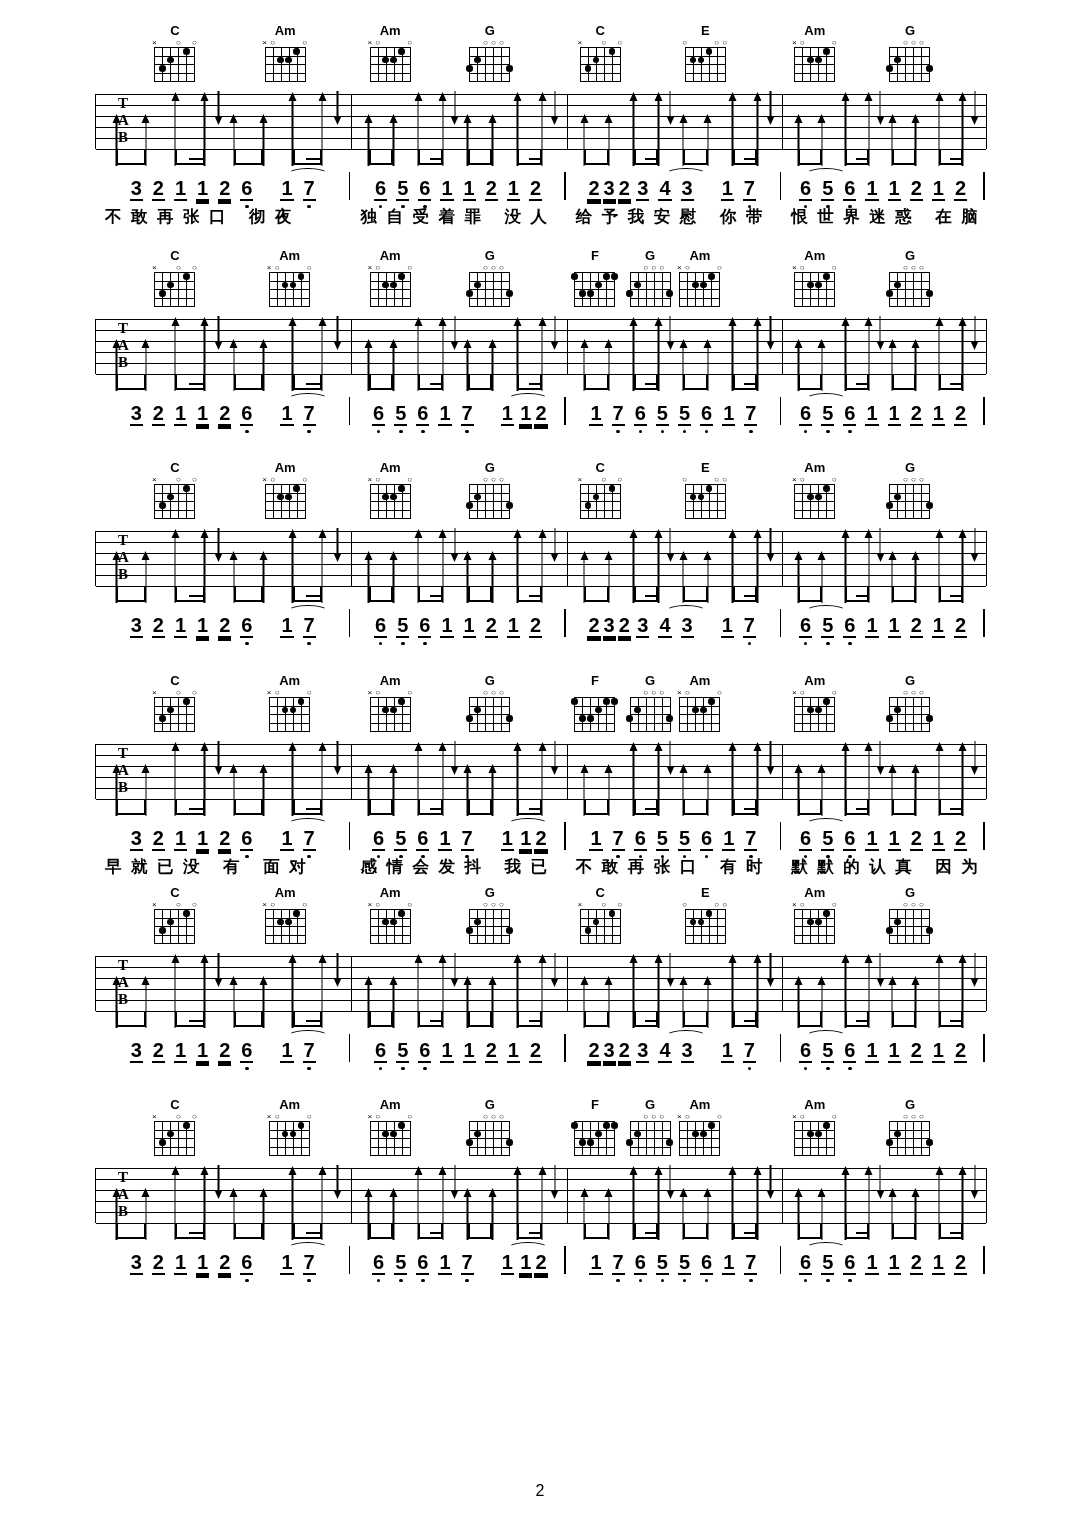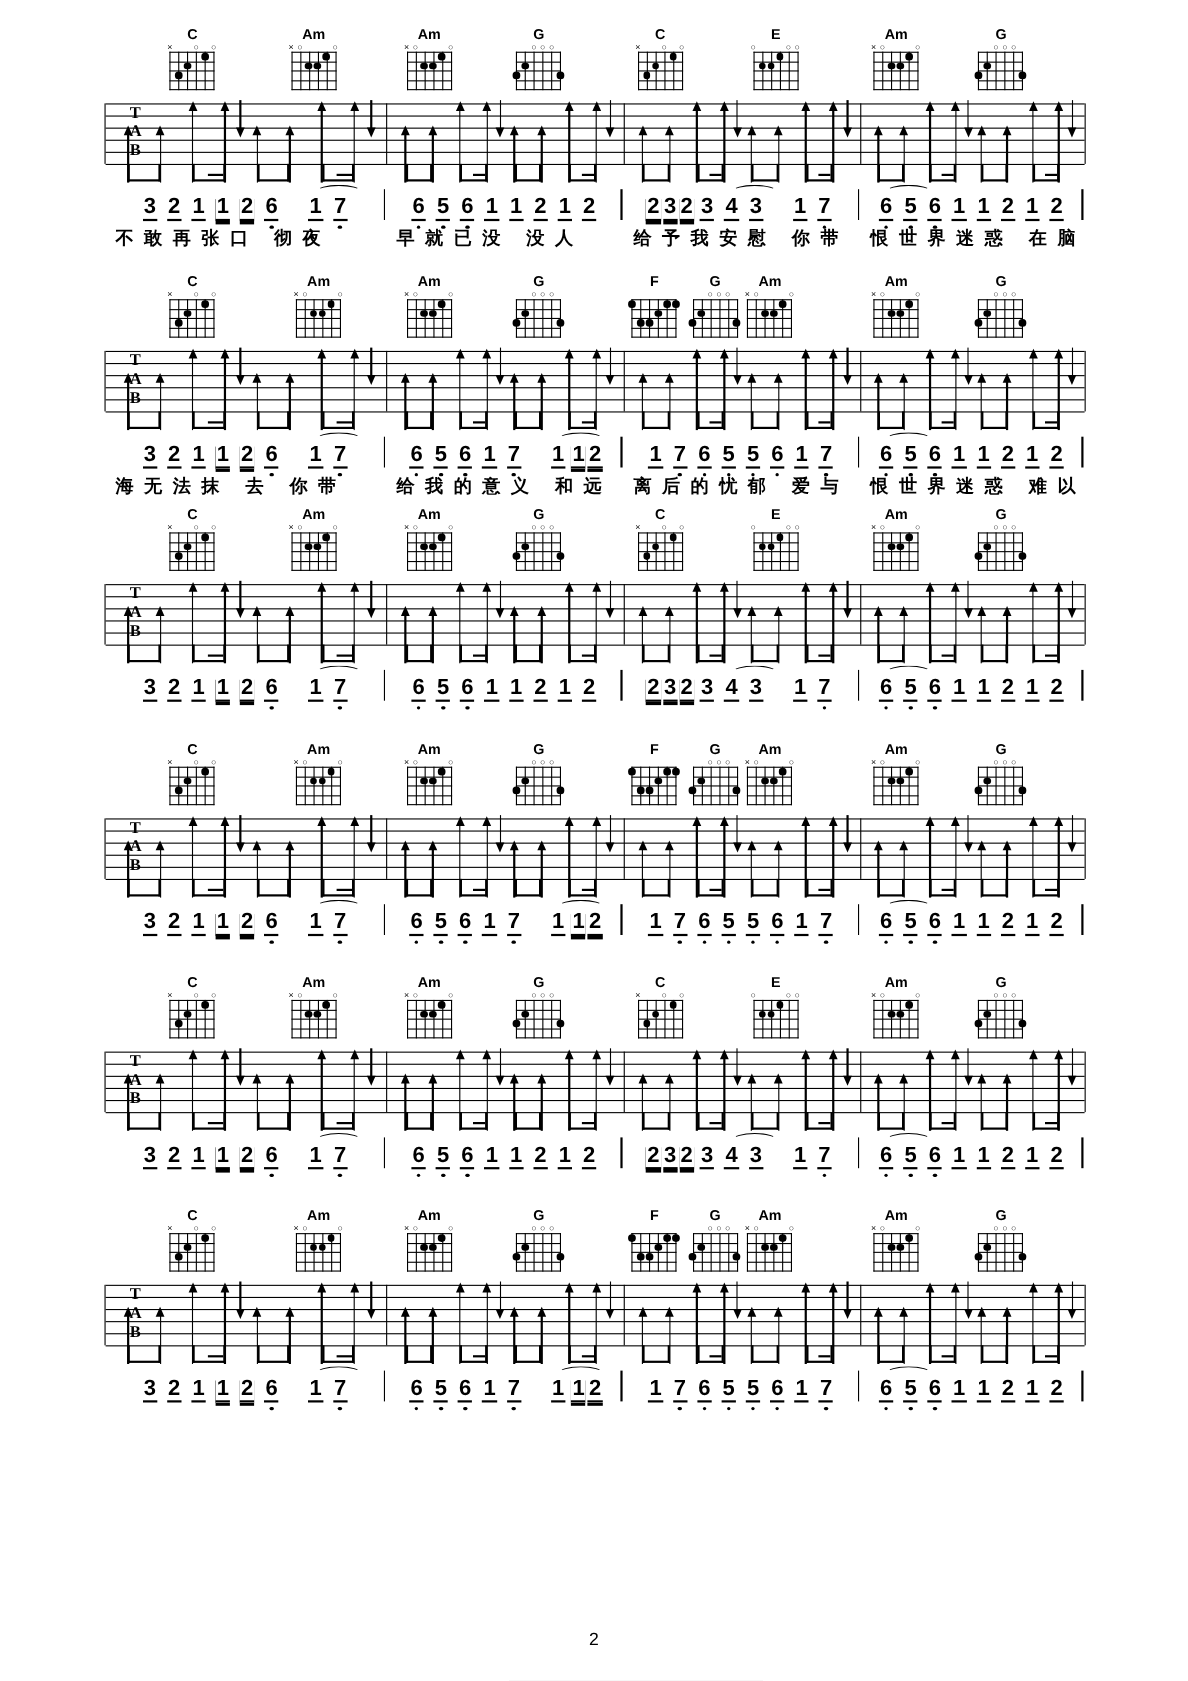--- a/index.html
+++ b/index.html
@@ -475,21 +475,21 @@
           <span class="tk u d">6</span>
           <span class="tk u">1</span>
           <span class="tk u">1</span>
           <span class="tk u">2</span>
           <span class="tk u">1</span>
           <span class="tk u">2</span>
         </div>
       </div>
       <div class="lrow">
         <div class="lm w0">不敢再张口 彻夜</div>
-        <div class="lm w1">早就已没 没人</div>
+        <div class="lm w1">独自受着罪 没人</div>
         <div class="lm w2">给予我安慰 你带</div>
         <div class="lm w3">恨世界迷惑 在脑</div>
       </div>
     </div>
     <div class="system" style="top: 245px;">
       <div class="crow">
         <div class="chord" style="left: 6.5%;">
           <div class="cname">C</div>
           <div class="cbox">
             <div class="vl" style="left: 0px;"></div>
@@ -920,26 +920,20 @@
           <span class="tk u d tie">6</span>
           <span class="tk u d">5</span>
           <span class="tk u d">6</span>
           <span class="tk u">1</span>
           <span class="tk u">1</span>
           <span class="tk u">2</span>
           <span class="tk u">1</span>
           <span class="tk u">2</span>
         </div>
       </div>
-      <div class="lrow">
-        <div class="lm w0">海无法抹 去 你带</div>
-        <div class="lm w1">给我的意义 和远</div>
-        <div class="lm w2">离后的忧郁 爱与</div>
-        <div class="lm w3">恨世界迷惑 难以</div>
-      </div>
     </div>
     <div class="system" style="top: 457px;">
       <div class="crow">
         <div class="chord" style="left: 6.5%;">
           <div class="cname">C</div>
           <div class="cbox">
             <div class="vl" style="left: 0px;"></div>
             <div class="vl" style="left: 8px;"></div>
             <div class="vl" style="left: 16px;"></div>
             <div class="vl" style="left: 24px;"></div>
@@ -1786,20 +1780,26 @@
           <span class="tk u d tie">6</span>
           <span class="tk u d">5</span>
           <span class="tk u d">6</span>
           <span class="tk u">1</span>
           <span class="tk u">1</span>
           <span class="tk u">2</span>
           <span class="tk u">1</span>
           <span class="tk u">2</span>
         </div>
       </div>
+      <div class="lrow">
+        <div class="lm w0">早就已没 有 面对</div>
+        <div class="lm w1">感情会发抖 我已</div>
+        <div class="lm w2">不敢再张口 有时</div>
+        <div class="lm w3">默默的认真 因为</div>
+      </div>
     </div>
     <div class="system" style="top: 882px;">
       <div class="crow">
         <div class="chord" style="left: 6.5%;">
           <div class="cname">C</div>
           <div class="cbox">
             <div class="vl" style="left: 0px;"></div>
             <div class="vl" style="left: 8px;"></div>
             <div class="vl" style="left: 16px;"></div>
             <div class="vl" style="left: 24px;"></div>

